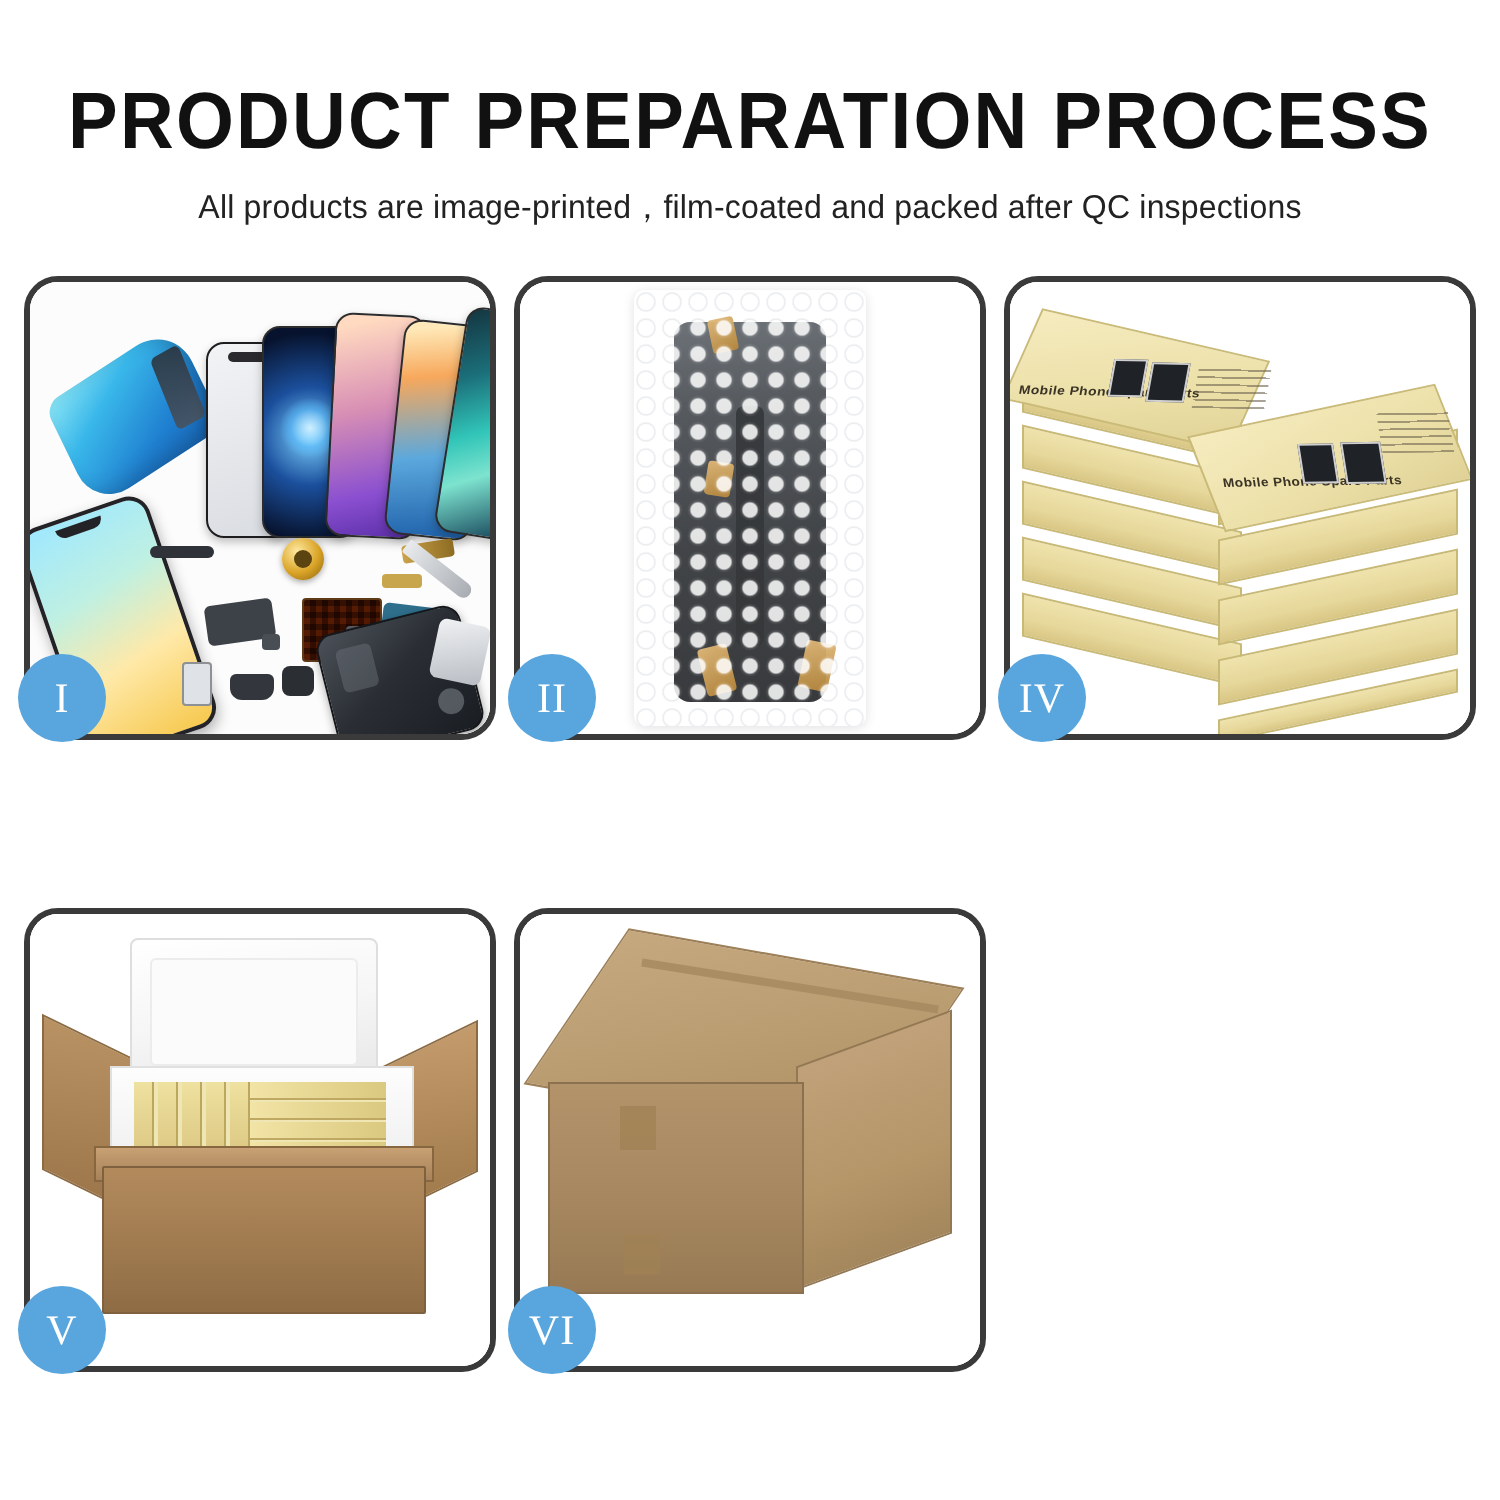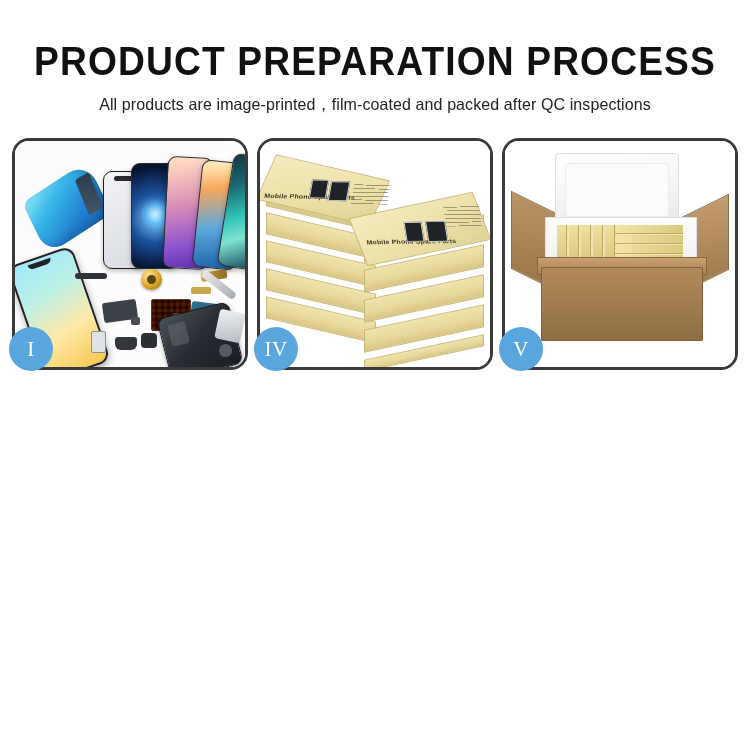--- a/index.html
+++ b/index.html
@@ -466,20 +466,35 @@
         <div class="part tiny2"></div>
         <div class="part tiny3"></div>
         <div class="housing"></div>
         <div class="tweez"></div>
         <div class="tweez2"></div>
       </div>
     </div>
     <div class="badge">I</div>
   </div>
 
+  <div class="panel">
+    <div class="panel-inner">
+      <div class="scene-bubble">
+        <div class="bubblebag">
+          <div class="innerpart"></div>
+          <div class="tape tape1"></div>
+          <div class="tape tape2"></div>
+          <div class="tape tape3"></div>
+          <div class="tape tape4"></div>
+          <div class="bubbleoverlay"></div>
+        </div>
+      </div>
+    </div>
+    <div class="badge">II</div>
+  </div>
 
 
   <div class="panel">
     <div class="panel-inner">
       <div class="scene-stack">
         <div class="sbox colA5"></div>
         <div class="sbox colA4"></div>
         <div class="sbox colA3"></div>
         <div class="sbox colA2"></div>
         <div class="sbox colA1"></div>
@@ -523,14 +538,27 @@
           <div class="yb-h" style="top:20px"></div>
           <div class="yb-h" style="top:30px"></div>
         </div>
         <div class="carton-rim"></div>
         <div class="carton-body"></div>
       </div>
     </div>
     <div class="badge">V</div>
   </div>
 
+  <div class="panel">
+    <div class="panel-inner">
+      <div class="scene-carton">
+        <div class="ct-top"></div>
+        <div class="ct-seam"></div>
+        <div class="ct-side"></div>
+        <div class="ct-front"></div>
+        <div class="ct-tab1"></div>
+        <div class="ct-tab2"></div>
+      </div>
+    </div>
+    <div class="badge">VI</div>
+  </div>
 
 </div>
 
 </body></html>

